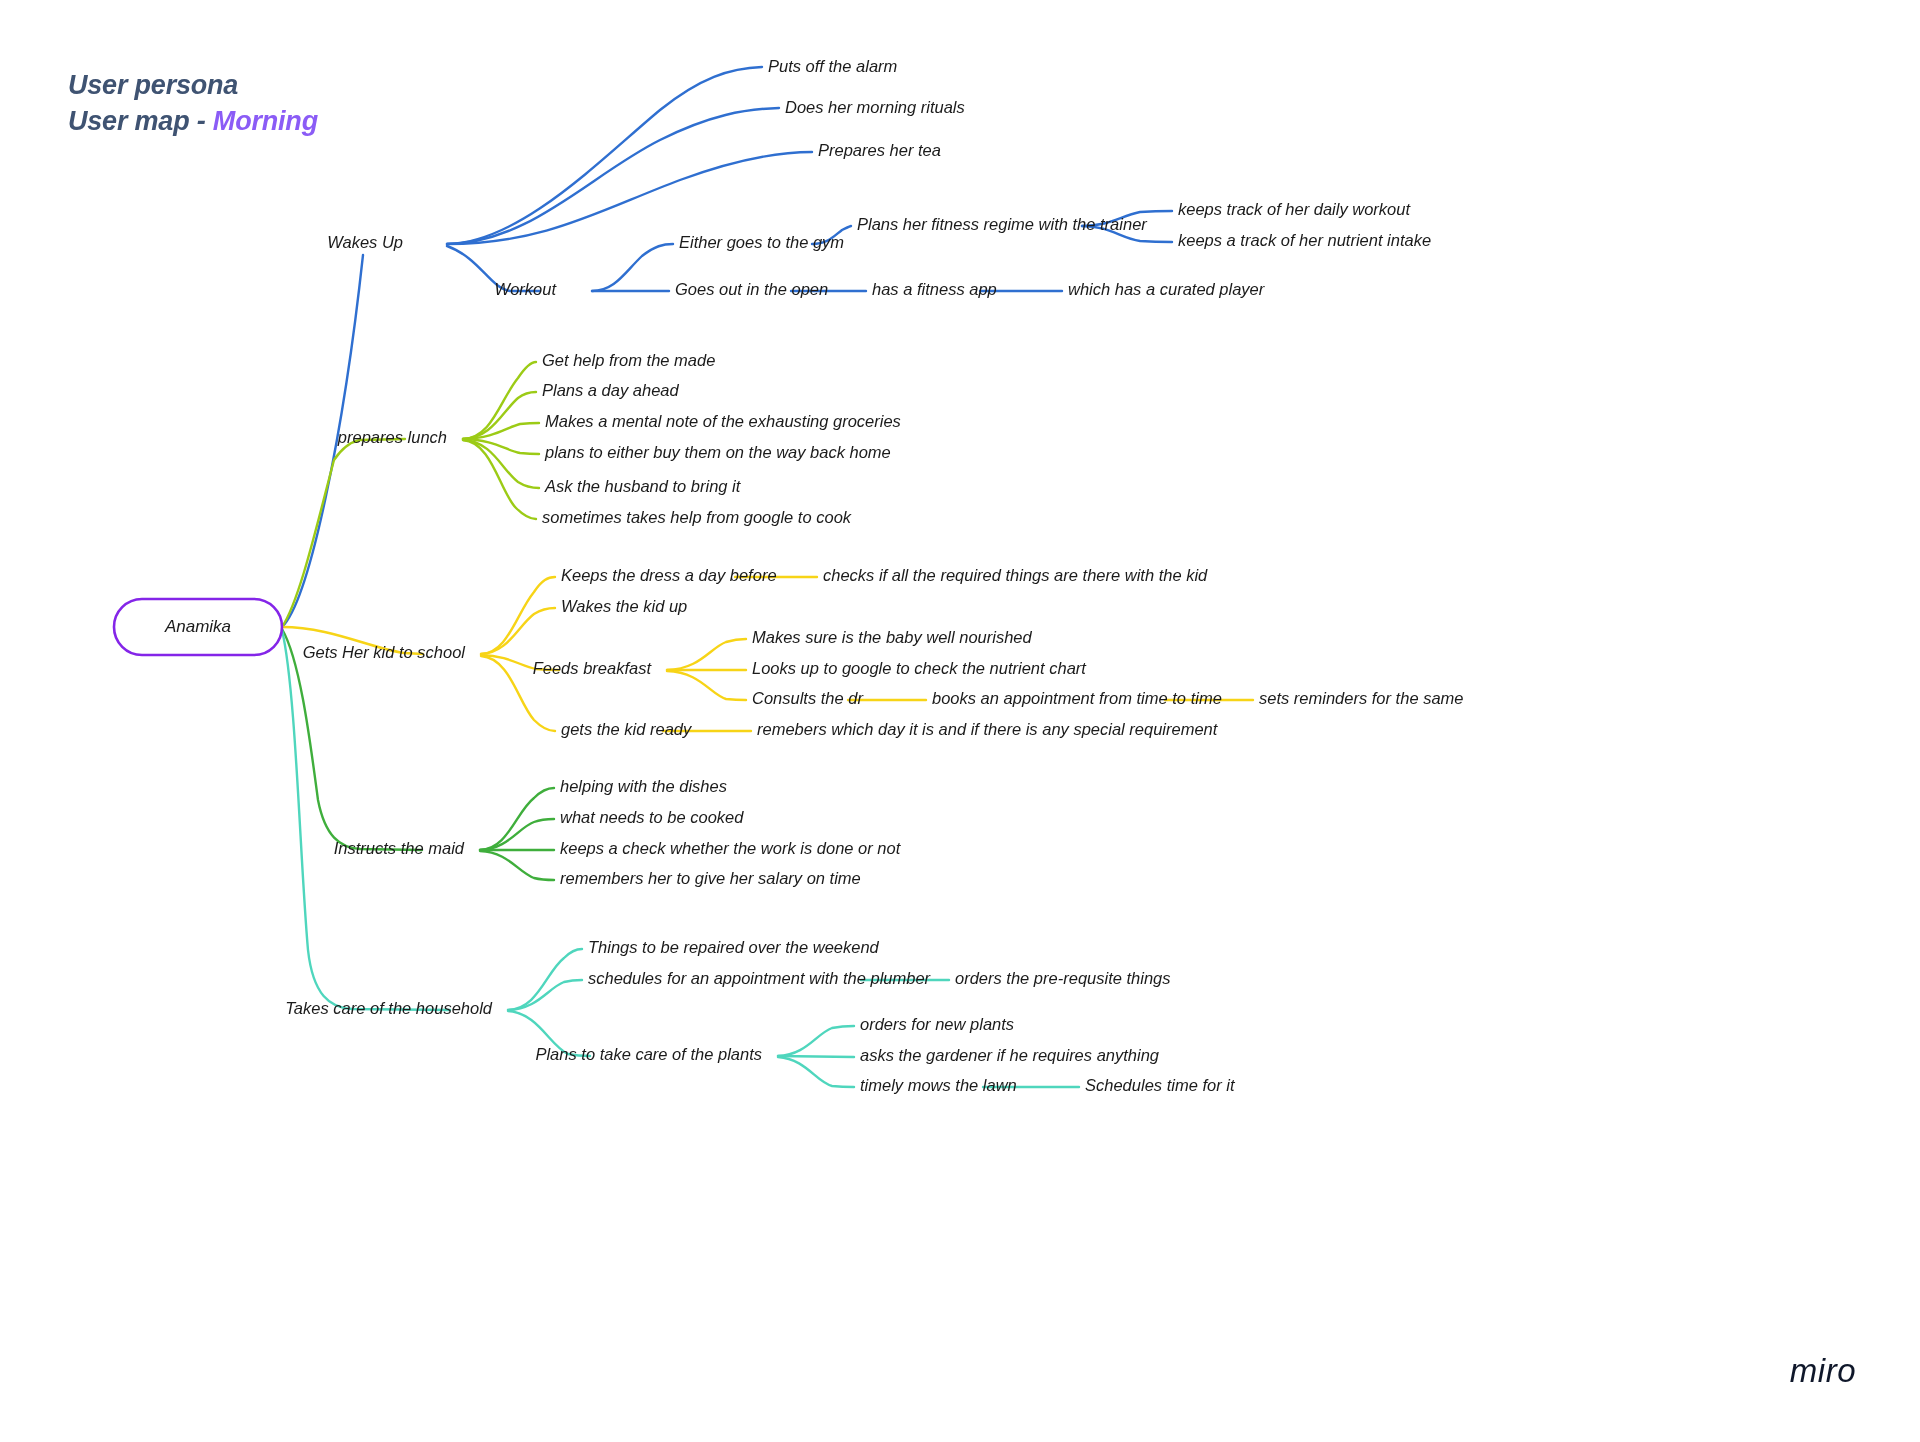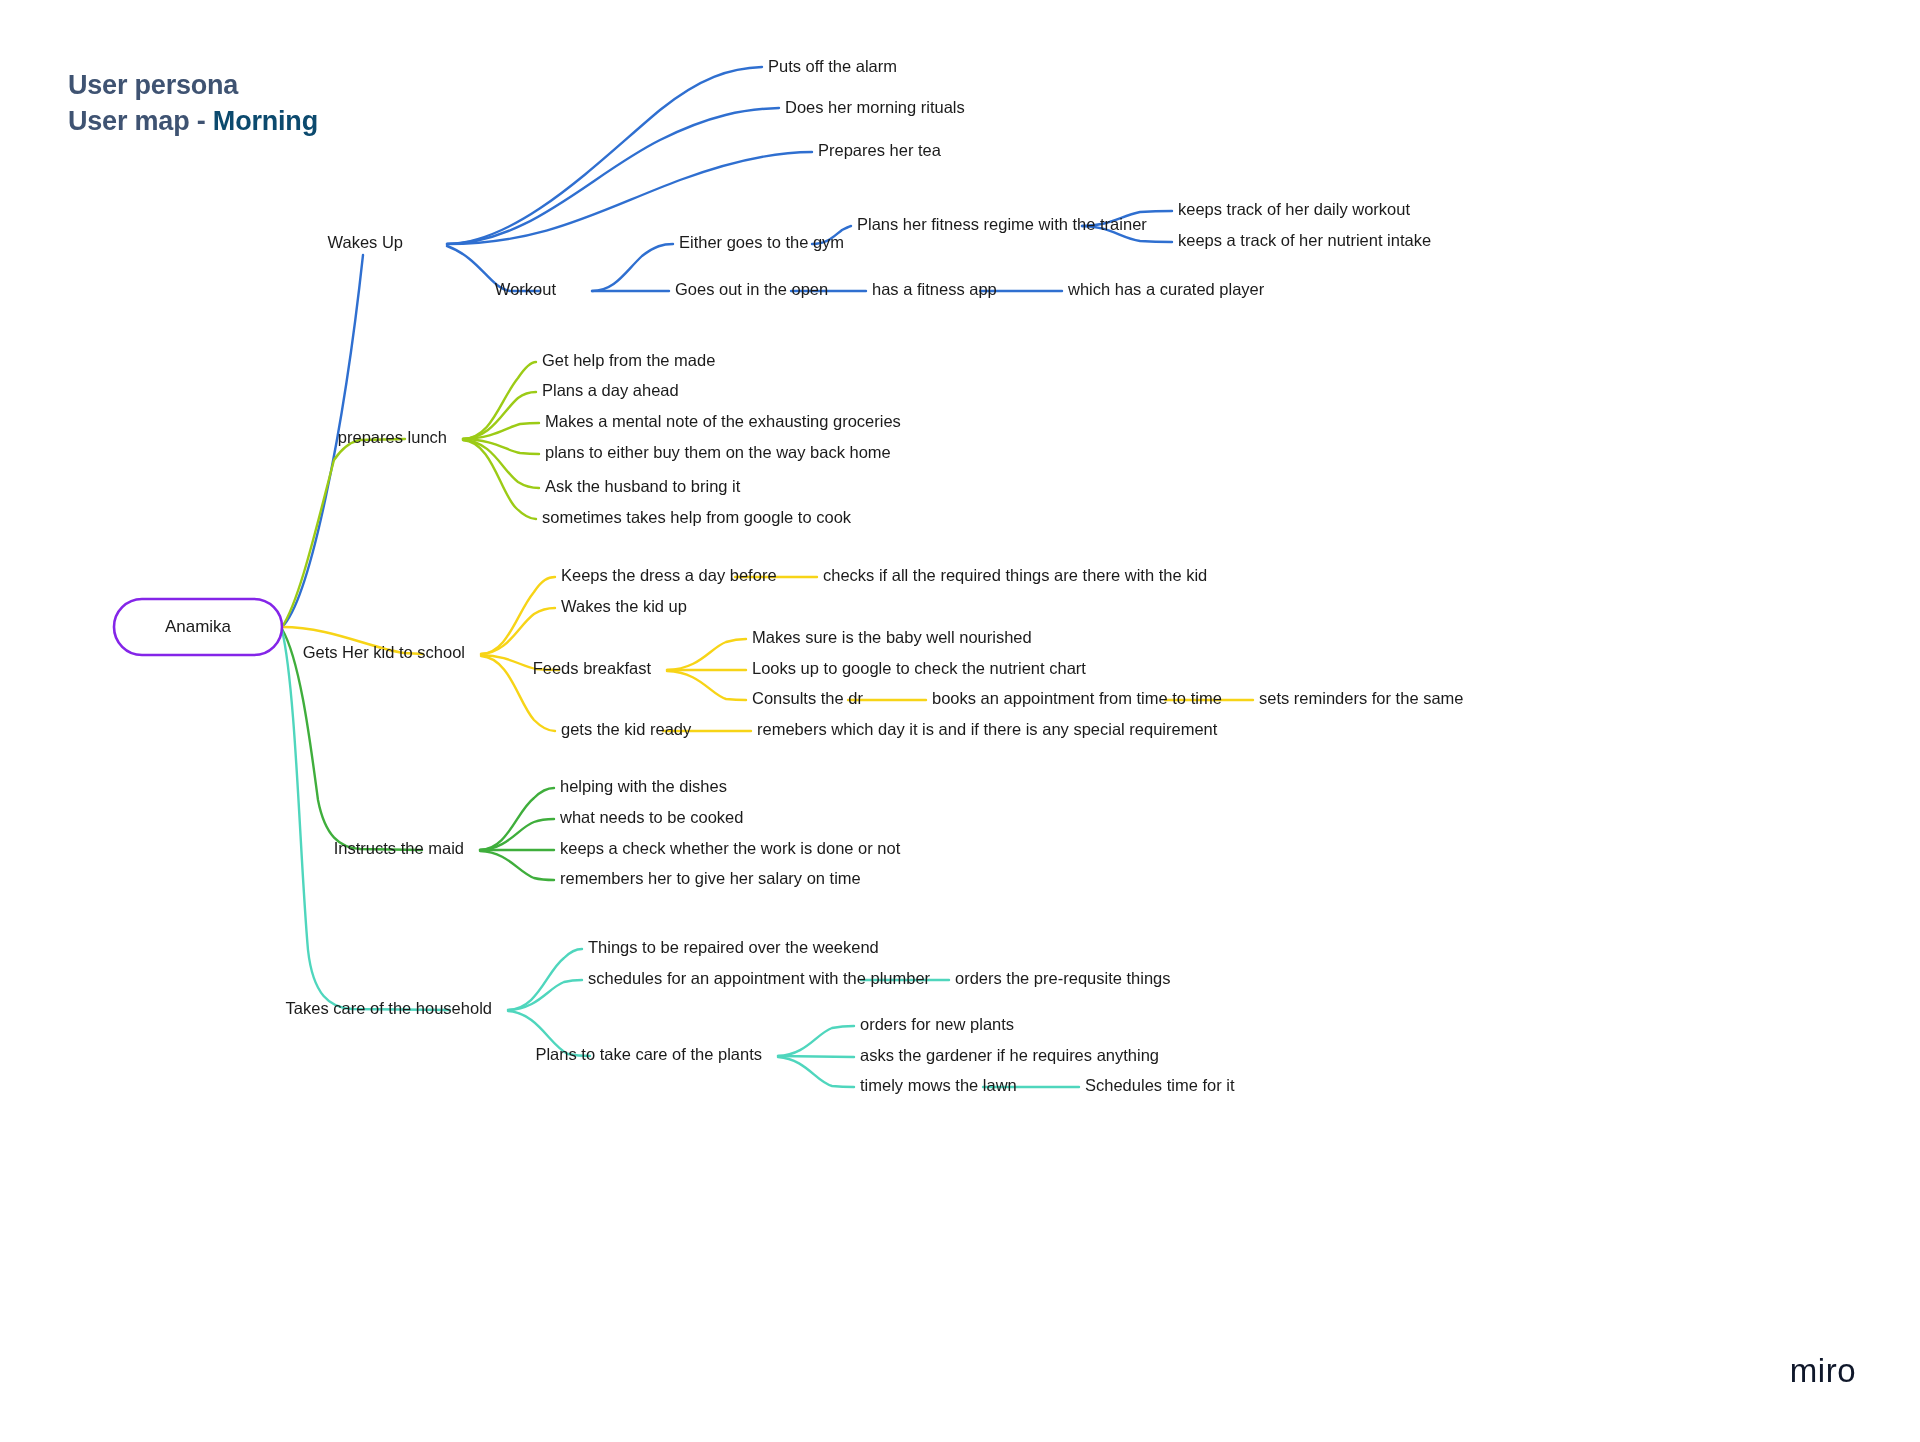--- a/index.html
+++ b/index.html
@@ -3,33 +3,33 @@
 <meta charset="utf-8">
 <style>
   html,body{margin:0;padding:0;}
   body{
     width:1920px;height:1442px;
     background:#ffffff;
     font-family:"Liberation Sans", sans-serif;
     overflow:hidden;
     position:relative;
   }
-  #board{position:absolute;inset:0;}
+  #board{position:absolute;inset:0;font-style:italic;}
   .title-block{
     position:absolute;
     left:68px;top:68px;
     font-weight:bold;
     font-size:27px;
     line-height:1.33;
     color:#3f5372;
     letter-spacing:-0.2px;
     white-space:nowrap;
   }
   .title-line{display:block;}
-  .title-accent{color:#0c4a6e;}
+  .title-accent{color:#8b5cf6;}
   svg#map{position:absolute;left:0;top:0;width:1920px;height:1442px;}
   svg#map text{
     font-family:"Liberation Sans", sans-serif;
     font-size:16.5px;
     fill:#1b1b1b;
     dominant-baseline:middle;
   }
   svg#map text.root-label{
     font-size:17px;
     text-anchor:middle;

